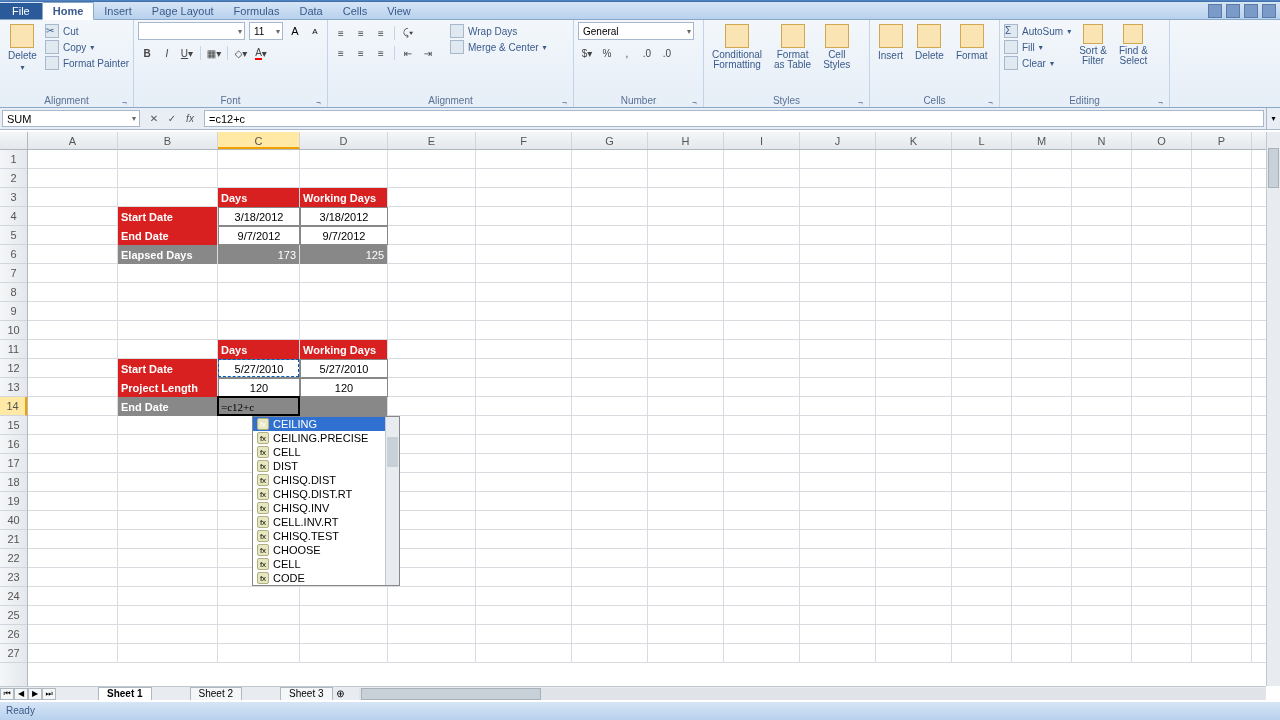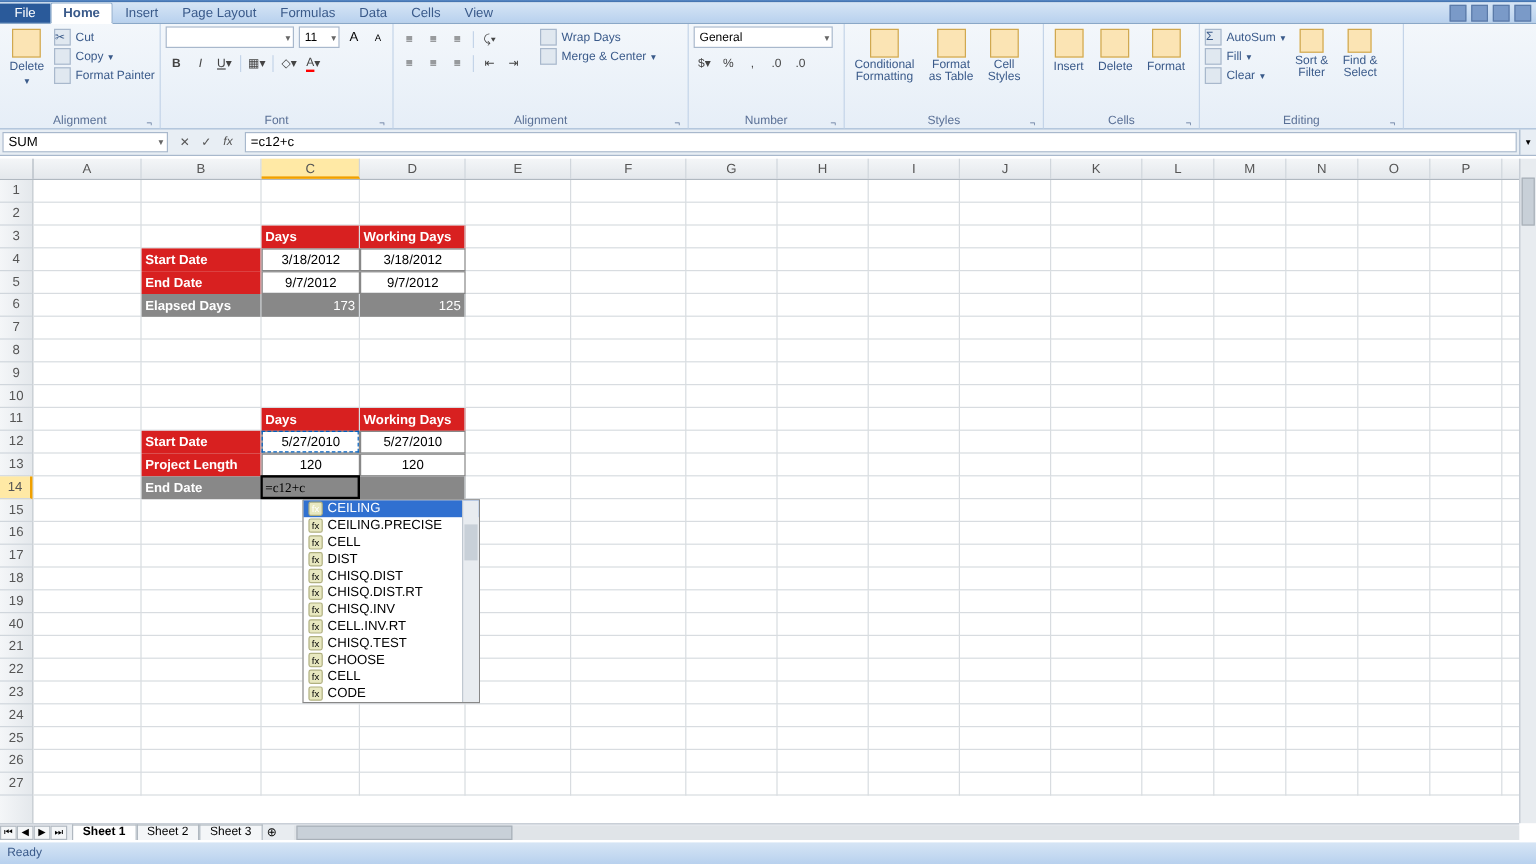--- a/index.html
+++ b/index.html
@@ -50,21 +50,21 @@
 .row-headers { position: absolute; top: 18px; left: 0; width: 28px; bottom: 14px; background: linear-gradient(90deg,#f4f6f8,#e4e8ec); border-right: 1px solid #b0b8c0; }
 .rh { height: 19px; border-bottom: 1px solid #d0d6dc; text-align: center; font-size: 11px; color: #555; line-height: 19px; }
 .rh.sel { background: #ffe9a5; border-right: 2px solid #f0a000; }
 .cells { position: absolute; top: 18px; left: 28px; right: 14px; bottom: 14px; background: #fff; }
 .cell-row { height: 19px; display: flex; border-bottom: 1px solid #d8dce0; }
 .cell { border-right: 1px solid #d8dce0; height: 19px; font-size: 11px; padding: 0 3px; display: flex; align-items: center; overflow: hidden; white-space: nowrap; }
 .vscroll { position: absolute; top: 0; right: 0; width: 14px; bottom: 14px; background: #e8ecf0; border-left: 1px solid #c0c8d0; }
 .vscroll .thumb { position: absolute; top: 16px; left: 1px; right: 1px; height: 40px; background: #c8d0d8; border: 1px solid #a8b0b8; }
 .hscroll { position: absolute; bottom: 0; left: 0; right: 14px; height: 14px; background: #e8ecf0; border-top: 1px solid #c0c8d0; display: flex; align-items: center; }
 .sheet-tabs { display: flex; align-items: center; margin-left: 4px; gap: 0; }
-.stab { padding: 0 8px; font-size: 10px; background: #f4f6f8; border: 1px solid #b0b8c0; border-bottom: none; line-height: 12px; }
+.stab { padding: 0 8px; font-size: 10px; background: #f4f6f8; border: 1px solid #b0b8c0; border-bottom: none; line-height: 12px; margin-left: 38px; }
 .stab.active { background: #fff; font-weight: bold; }
 .nav-btns { display: flex; }
 .nav-btns span { width: 14px; height: 12px; border: 1px solid #b0b8c0; background: #f4f6f8; font-size: 8px; display: inline-flex; align-items: center; justify-content: center; }
 .hscroll .track { flex: 1; margin-left: 10px; position: relative; height: 12px; background: #e0e4e8; }
 .hscroll .thumb { position: absolute; left: 2px; width: 180px; top: 0; bottom: 0; background: #c8d0d8; border: 1px solid #a8b0b8; }
 
 
 .status { position: absolute; bottom: 0; left: 0; right: 0; height: 18px; background: linear-gradient(#d6e5f5,#b8d1ee); font-size: 10px; color: #3a5a8a; padding: 0 6px; line-height: 18px; }
 
 

